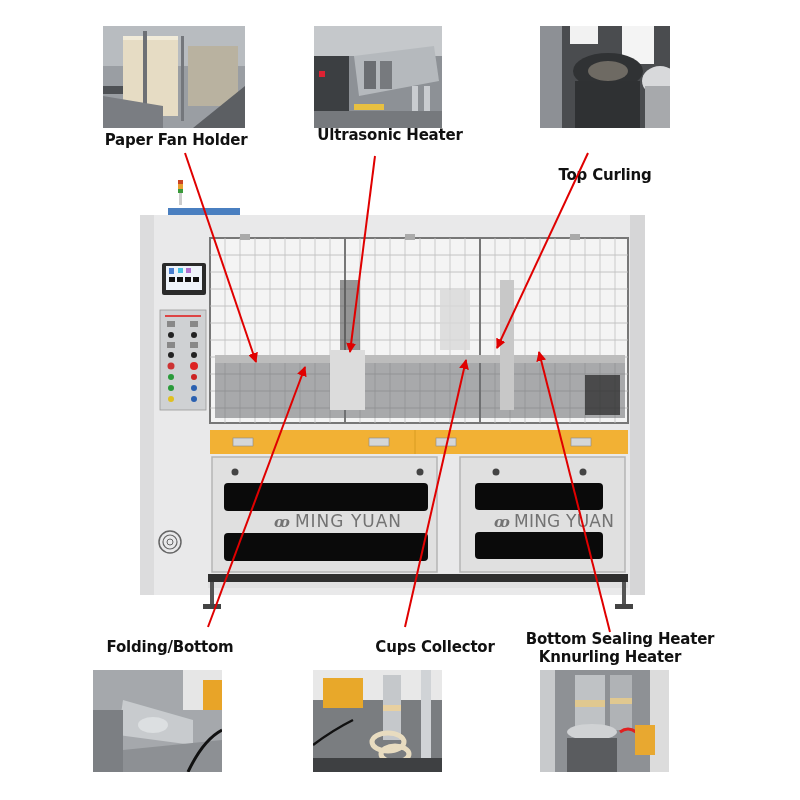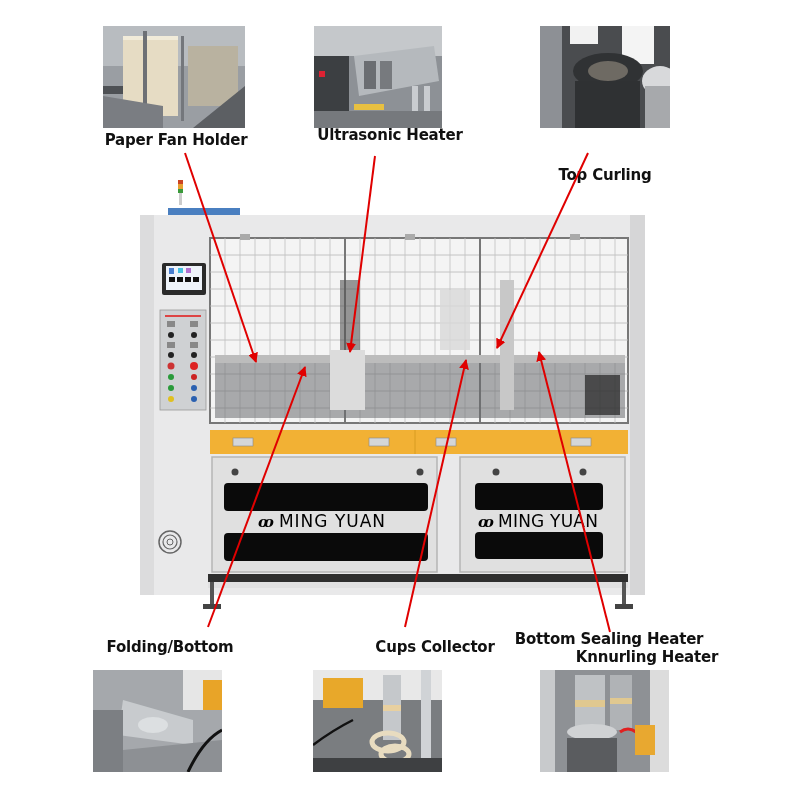--- a/index.html
+++ b/index.html
@@ -2,21 +2,21 @@
 <html><head>
 <meta charset="utf-8">
 <style>
   html, body { margin: 0; padding: 0; background: #ffffff; }
   body { width: 800px; height: 800px; position: relative; overflow: hidden; font-family: "Liberation Sans", sans-serif; }
   .photo { position: absolute; border: 0; overflow: hidden; }
   .photo svg { display: block; width: 100%; height: 100%; }
   .label { position: absolute; font-family: "DejaVu Sans", sans-serif; font-weight: bold; font-size: 15px; color: #111; text-align: center; white-space: nowrap; letter-spacing: -0.2px; }
   .machine { position: absolute; left: 140px; top: 180px; width: 520px; height: 440px; }
   .callouts { position: absolute; left: 0; top: 0; width: 800px; height: 800px; pointer-events: none; }
-  .brand { position: absolute; font-family: "DejaVu Sans", sans-serif; font-size: 17px; color: #000000; letter-spacing: 1px; white-space: nowrap; }
+  .brand { position: absolute; font-family: "DejaVu Sans", sans-serif; font-size: 17px; color: #737373; letter-spacing: 1px; white-space: nowrap; margin-left: 16px; }
   .brand .logo { display: inline-block; font-style: italic; font-weight: bold; font-family: "DejaVu Serif", serif; margin-right: 4px; font-size: 15px; }
 </style>
 </head>
 <body>
 
 <div class="photo" style="left:103px;top:26px;width:142px;height:102px;">
   <svg viewBox="0 0 142 102" preserveAspectRatio="none">
     <rect width="142" height="102" fill="#9a9ea3"></rect>
     <rect x="0" y="0" width="142" height="40" fill="#b8bcc0"></rect>
     <rect x="20" y="10" width="55" height="80" fill="#e6dcc4"></rect>
@@ -207,22 +207,22 @@
   <line x1="185" y1="153" x2="256" y2="362" stroke="#e00000" stroke-width="2" marker-end="url(#ah)"></line>
   <line x1="375" y1="156" x2="350" y2="352" stroke="#e00000" stroke-width="2" marker-end="url(#ah)"></line>
   <line x1="588" y1="153" x2="497" y2="348" stroke="#e00000" stroke-width="2" marker-end="url(#ah)"></line>
   <line x1="208" y1="627" x2="305" y2="367" stroke="#e00000" stroke-width="2" marker-end="url(#ah)"></line>
   <line x1="405" y1="627" x2="466" y2="360" stroke="#e00000" stroke-width="2" marker-end="url(#ah)"></line>
   <line x1="610" y1="632" x2="539" y2="352" stroke="#e00000" stroke-width="2" marker-end="url(#ah)"></line>
 </svg>
 
 <div class="label" style="left:95px;top:638px;width:150px;">Folding/Bottom</div>
 <div class="label" style="left:328px;top:638px;width:130px;margin-left:42px;">Cups Collector</div>
-<div class="label" style="left:514px;top:630px;width:190px;">Bottom Sealing Heater</div>
-<div class="label" style="left:552px;top:648px;width:190px;">Knnurling Heater</div>
+<div class="label" style="left:525px;top:630px;width:190px;">Bottom Sealing Heater</div>
+<div class="label" style="left:515px;top:648px;width:190px;">Knnurling Heater</div>
 
 <div class="photo" style="left:93px;top:670px;width:129px;height:102px;">
   <svg viewBox="0 0 129 102" preserveAspectRatio="none">
     <rect width="129" height="102" fill="#a5a8ac"></rect>
     <rect x="90" y="0" width="39" height="40" fill="#e6e6e6"></rect>
     <rect x="110" y="10" width="19" height="30" fill="#e8a428"></rect>
     <polygon points="30,30 100,50 100,75 25,65" fill="#c8cbce"></polygon>
     <ellipse cx="60" cy="55" rx="15" ry="8" fill="#dcdfe1"></ellipse>
     <rect x="0" y="40" width="30" height="62" fill="#7c7f83"></rect>
     <polygon points="30,80 129,70 129,102 30,102" fill="#8d9094"></polygon>

